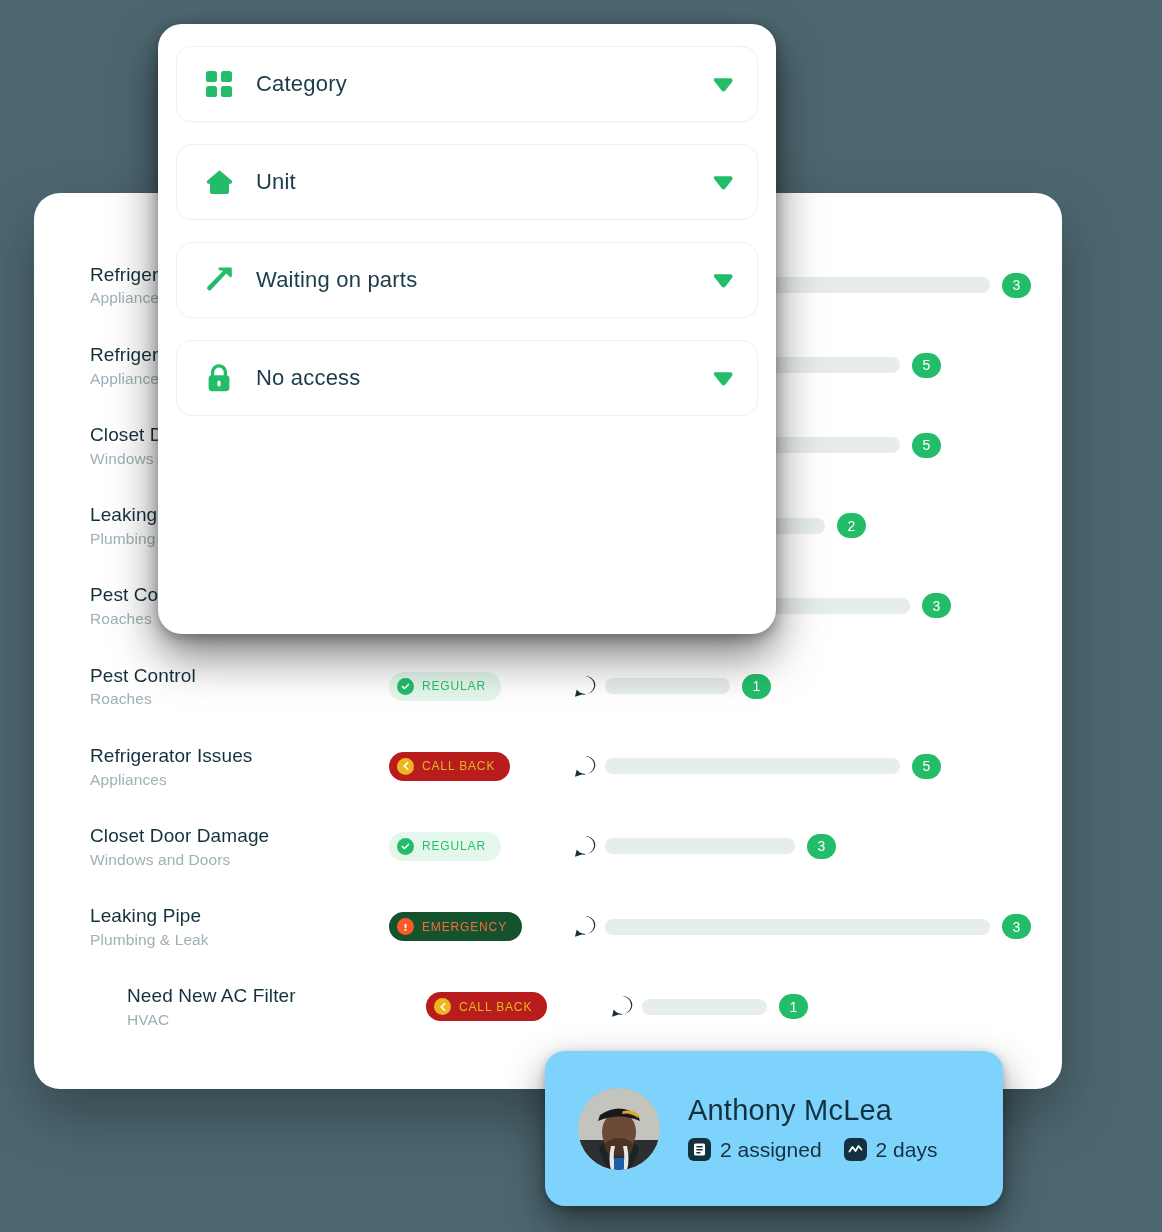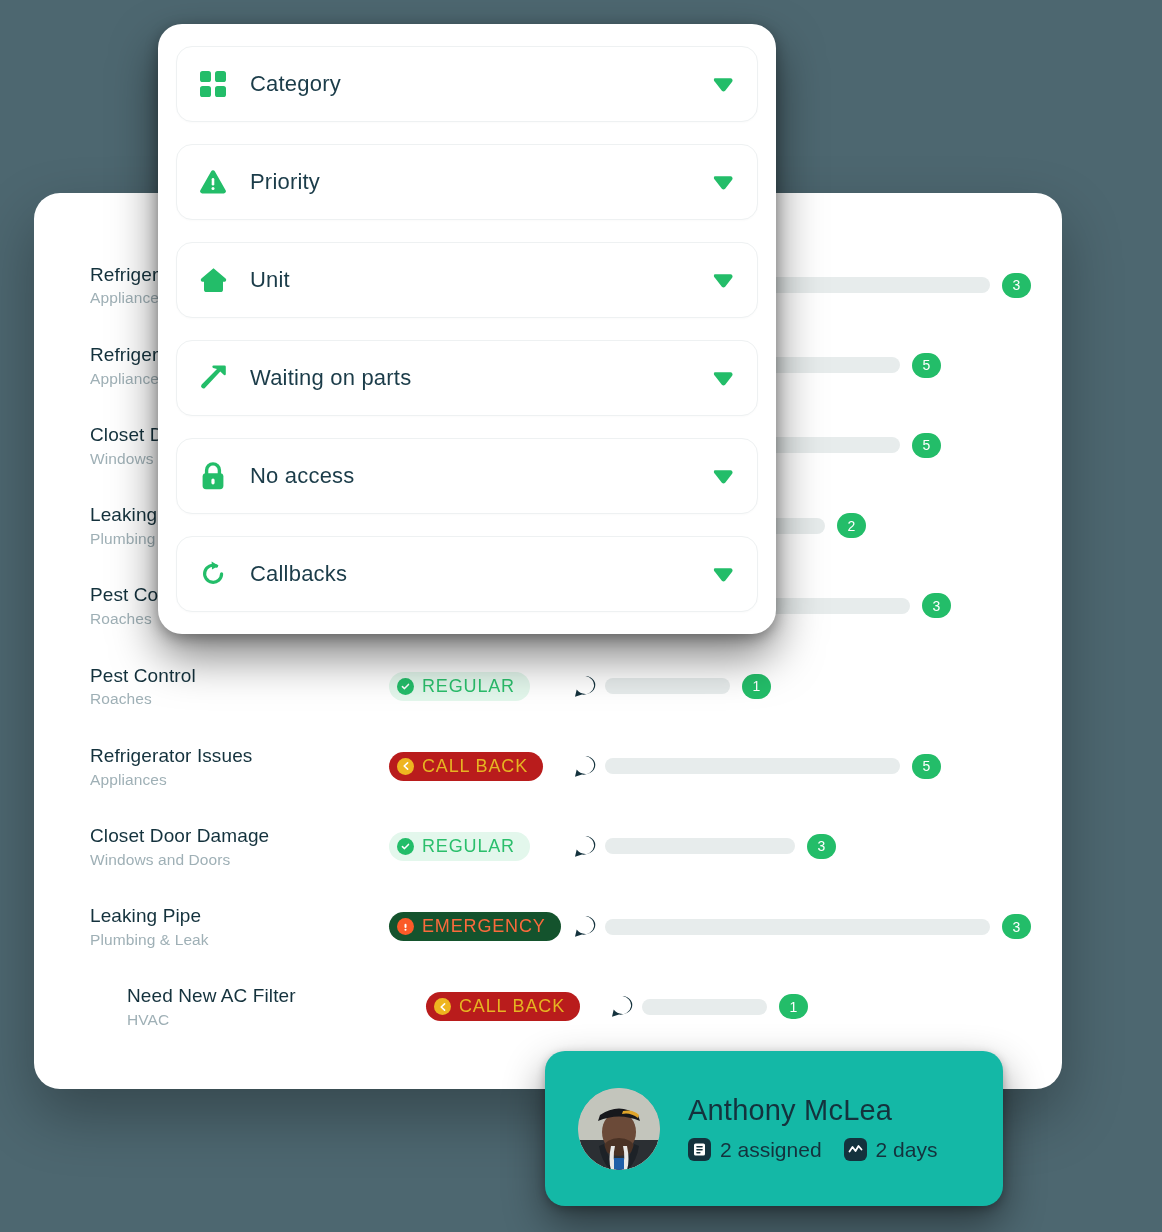--- a/index.html
+++ b/index.html
@@ -67,21 +67,21 @@
   
   .pill {
     position: absolute;
     left: 355px;
     display: inline-flex;
     align-items: center;
     gap: 8px;
     height: 29px;
     padding: 0 15px 0 8px;
     border-radius: 15px;
-    font-size: 18px;
+    font-size: 12px;
     letter-spacing: 0.85px;
     font-weight: 500;
     white-space: nowrap;
   }
   .pill .dot {
     width: 17px; height: 17px;
     border-radius: 50%;
     display: flex; align-items: center; justify-content: center;
     flex: 0 0 auto;
   }
@@ -142,21 +142,21 @@
 
   .filter-item {
     position: relative;
     height: 76px;
     margin-bottom: 22px;
     background: #ffffff;
     border: 1.5px solid #eef1f2;
     border-radius: 16px;
     display: flex;
     align-items: center;
-    padding: 0 24px 0 22px;
+    padding: 0 24px 0 28px;
     box-shadow: 0 1px 2px rgba(0,0,0,0.02);
   }
   .filter-item:last-child { margin-bottom: 0; }
 
   .fi-icon {
     width: 28px; height: 28px;
     flex: 0 0 auto;
     display: flex; align-items: center; justify-content: center;
   }
   .fi-icon svg { display: block; }
@@ -176,21 +176,21 @@
   }
   .fi-caret svg { display: block; }
 
   
   .user-card {
     position: absolute;
     left: 545px;
     top: 1051px;
     width: 458px;
     height: 155px;
-    background: #14b8a6;
+    background: #7dd3fc;
     border-radius: 20px;
     box-shadow: 0 18px 40px rgba(0,0,0,0.45), 0 3px 10px rgba(0,0,0,0.25);
     display: flex;
     align-items: center;
     padding: 0 30px 0 33px;
   }
 
   .avatar {
     width: 82px; height: 82px;
     border-radius: 50%;
@@ -496,35 +496,20 @@
           </span>
           <span class="fi-label">Category</span>
           <span class="fi-caret">
             <svg width="21" height="17" viewBox="0 0 21 17" xmlns="http://www.w3.org/2000/svg">
         <path d="M2.6 2.2 h15.8 a2.2 2.2 0 0 1 1.75 3.5 l-7 9.1 a2.5 2.5 0 0 1 -3.3 0 l-7 -9.1 A2.2 2.2 0 0 1 2.6 2.2 z" fill="#23bd69"></path>
       </svg>
           </span>
         </div>
         <div class="filter-item">
           <span class="fi-icon">
-            <svg width="28" height="26" viewBox="0 0 28 26" xmlns="http://www.w3.org/2000/svg">
-        <path d="M12.2 2.2 a2.1 2.1 0 0 1 3.6 0 L26.6 21.2 a2.1 2.1 0 0 1 -1.8 3.2 H3.2 a2.1 2.1 0 0 1 -1.8 -3.2 z" fill="#23bd69"></path>
-        <rect x="12.7" y="9" width="2.6" height="7.6" rx="1.3" fill="#ffffff"></rect>
-        <circle cx="14" cy="19.6" r="1.5" fill="#ffffff"></circle>
-      </svg>
-          </span>
-          <span class="fi-label">Priority</span>
-          <span class="fi-caret">
-            <svg width="21" height="17" viewBox="0 0 21 17" xmlns="http://www.w3.org/2000/svg">
-        <path d="M2.6 2.2 h15.8 a2.2 2.2 0 0 1 1.75 3.5 l-7 9.1 a2.5 2.5 0 0 1 -3.3 0 l-7 -9.1 A2.2 2.2 0 0 1 2.6 2.2 z" fill="#23bd69"></path>
-      </svg>
-          </span>
-        </div>
-        <div class="filter-item">
-          <span class="fi-icon">
             <svg width="27" height="26" viewBox="0 0 27 26" xmlns="http://www.w3.org/2000/svg">
         <path d="M13.5 1.2 L25.6 11.4 a1.9 1.9 0 0 1 -1.2 3.3 H23 v7.7 a2.6 2.6 0 0 1 -2.6 2.6 H6.6 A2.6 2.6 0 0 1 4 22.4 v-7.7 H2.6 a1.9 1.9 0 0 1 -1.2 -3.3 z" fill="#23bd69"></path>
         <rect x="10.6" y="16" width="5.8" height="8.9" rx="1.1" fill="#ffffff" opacity="0.0"></rect>
       </svg>
           </span>
           <span class="fi-label">Unit</span>
           <span class="fi-caret">
             <svg width="21" height="17" viewBox="0 0 21 17" xmlns="http://www.w3.org/2000/svg">
         <path d="M2.6 2.2 h15.8 a2.2 2.2 0 0 1 1.75 3.5 l-7 9.1 a2.5 2.5 0 0 1 -3.3 0 l-7 -9.1 A2.2 2.2 0 0 1 2.6 2.2 z" fill="#23bd69"></path>
       </svg>
@@ -545,34 +530,20 @@
         </div>
         <div class="filter-item">
           <span class="fi-icon">
             <svg width="24" height="28" viewBox="0 0 24 28" xmlns="http://www.w3.org/2000/svg">
         <path d="M5.6 12 V8.3 a6.4 6.4 0 0 1 12.8 0 V12" fill="none" stroke="#23bd69" stroke-width="3.4" stroke-linecap="round"></path>
         <rect x="1.6" y="11.2" width="20.8" height="16" rx="3.4" fill="#23bd69"></rect>
         <rect x="10.4" y="16.4" width="3.2" height="6" rx="1.6" fill="#ffffff"></rect>
       </svg>
           </span>
           <span class="fi-label">No access</span>
-          <span class="fi-caret">
-            <svg width="21" height="17" viewBox="0 0 21 17" xmlns="http://www.w3.org/2000/svg">
-        <path d="M2.6 2.2 h15.8 a2.2 2.2 0 0 1 1.75 3.5 l-7 9.1 a2.5 2.5 0 0 1 -3.3 0 l-7 -9.1 A2.2 2.2 0 0 1 2.6 2.2 z" fill="#23bd69"></path>
-      </svg>
-          </span>
-        </div>
-        <div class="filter-item">
-          <span class="fi-icon">
-            <svg width="27" height="28" viewBox="0 0 27 28" xmlns="http://www.w3.org/2000/svg">
-        <path d="M21.6 13.8 a8.5 8.5 0 1 1 -5.1 -7.8" fill="none" stroke="#23bd69" stroke-width="3.2" stroke-linecap="round"></path>
-        <path d="M11.6 1.4 L18.6 5.8 L12.0 9.6 z" fill="#23bd69"></path>
-      </svg>
-          </span>
-          <span class="fi-label">Callbacks</span>
           <span class="fi-caret">
             <svg width="21" height="17" viewBox="0 0 21 17" xmlns="http://www.w3.org/2000/svg">
         <path d="M2.6 2.2 h15.8 a2.2 2.2 0 0 1 1.75 3.5 l-7 9.1 a2.5 2.5 0 0 1 -3.3 0 l-7 -9.1 A2.2 2.2 0 0 1 2.6 2.2 z" fill="#23bd69"></path>
       </svg>
           </span>
         </div>
       </div>
   </div>
 
   <div class="user-card">

